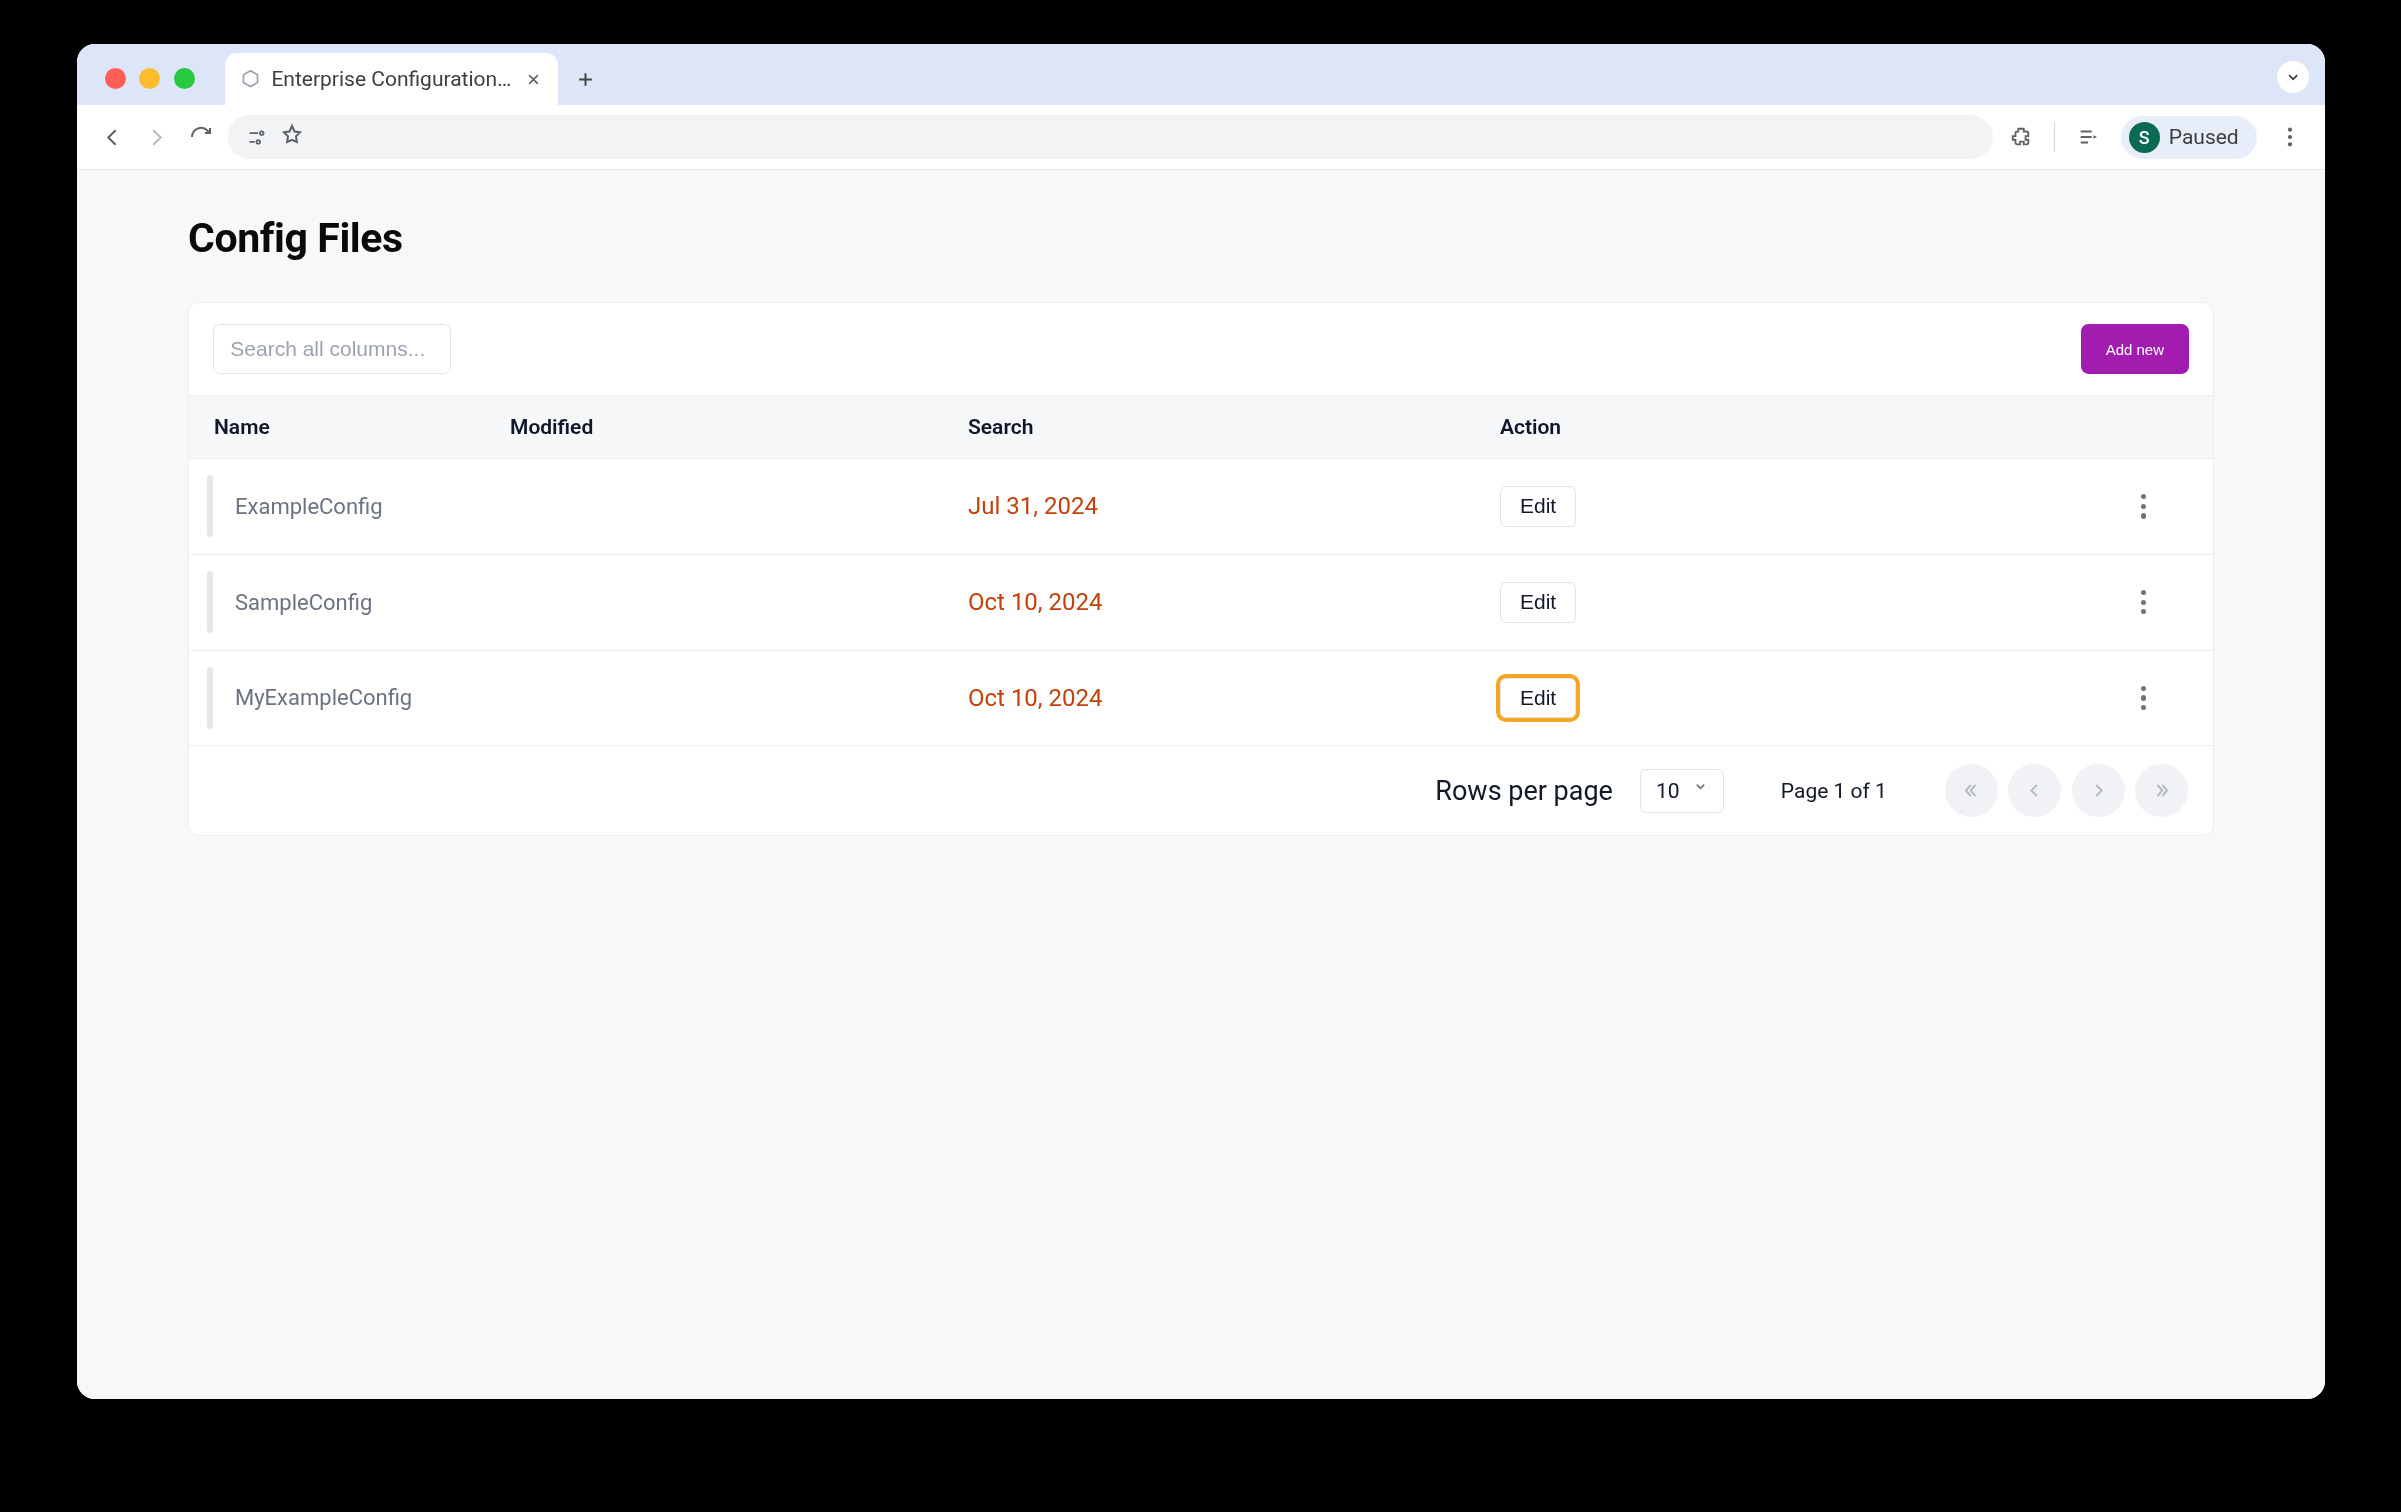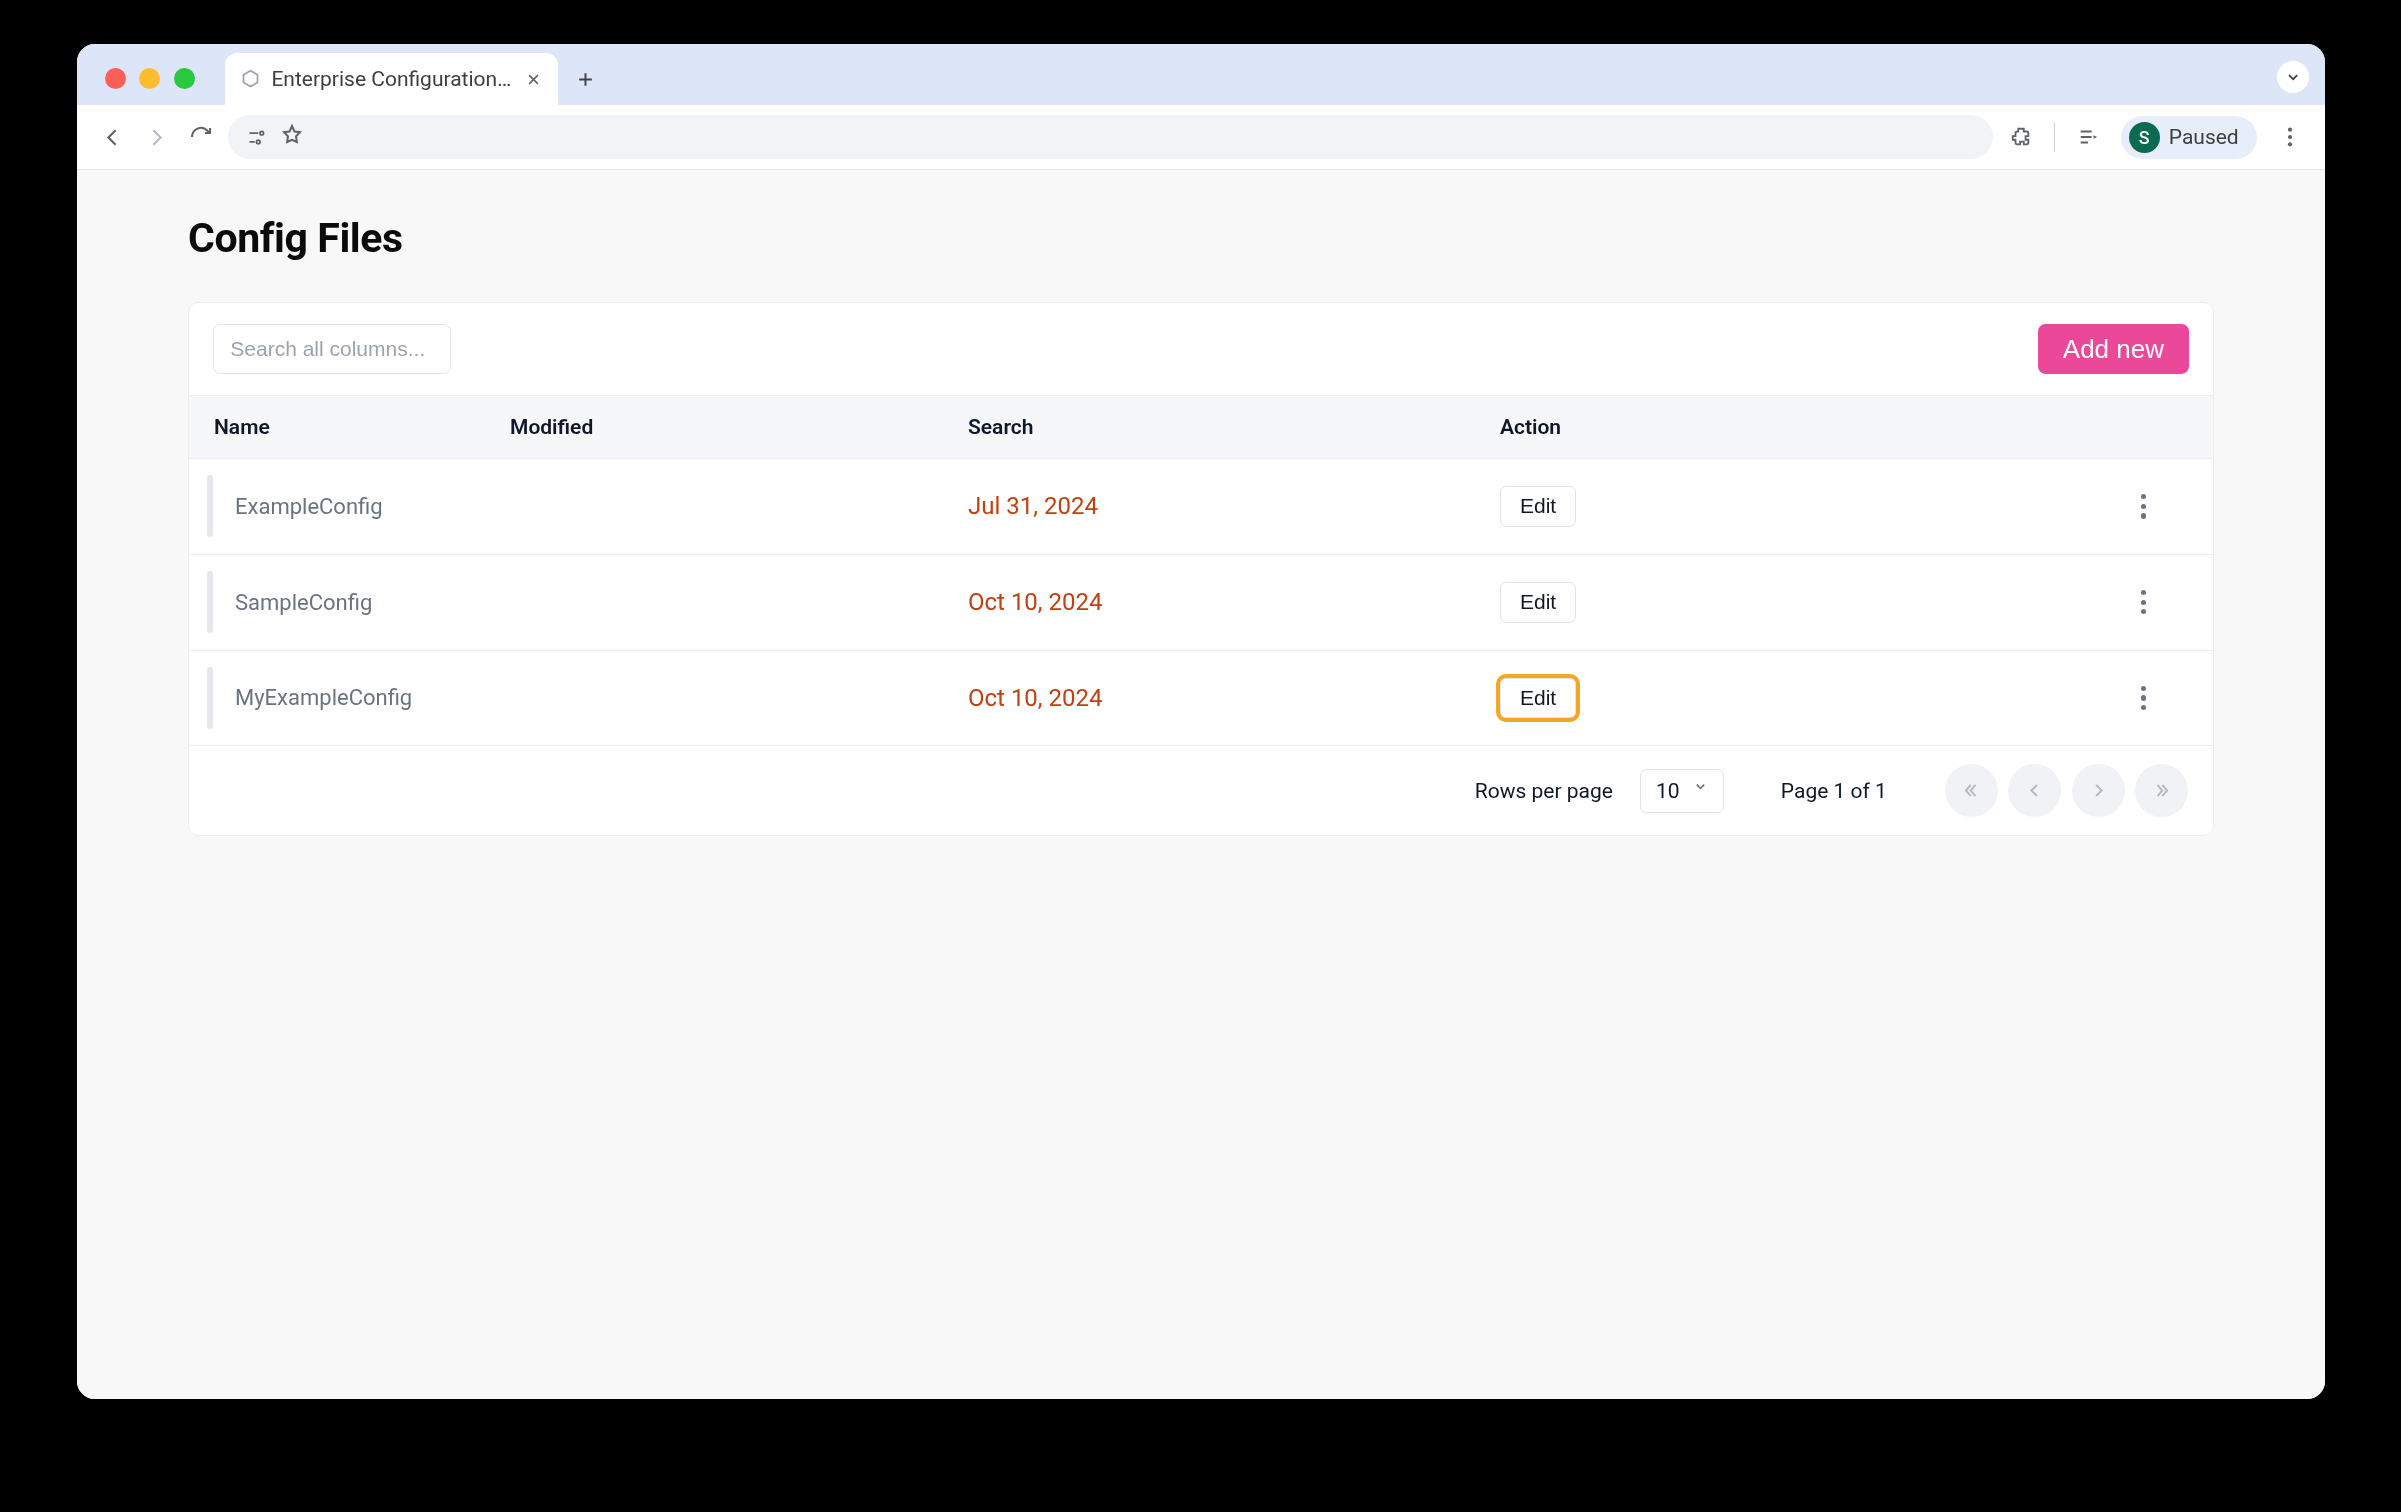--- a/index.html
+++ b/index.html
@@ -40,39 +40,39 @@
 .config-menu { display:flex; align-items:center; gap:10.4px; background:#f0f1f3; border-radius:7.4px; padding:10.4px 18px; font-size:22px; color:#111827; font-weight:500; }
 .app-header .spacer { flex:1; }
 .profile-icon { width:35px; height:35px; display:flex; align-items:center; justify-content:center; color:#111827; }
 
 .page { padding: 44px 111px; }
 .page-title { font-size:41px; font-weight:700; color:#0a0a0a; letter-spacing:-0.4px; }
 .card { margin-top:40px; background:#fff; border:0.7px solid #eceef1; border-radius:10.4px; overflow:hidden; }
 .card-top { display:flex; align-items:center; justify-content:space-between; padding:21px 24px; }
 .search-input { width:238px; height:50px; border:0.7px solid #e2e4e9; border-radius:7.4px; padding:0 16.3px; font-size:21px; color:#111827; background:#fff; }
 .search-input::placeholder { color:#9ca3af; }
-.add-btn { background:#ec4899; color:#fff; border:none; border-radius:7.4px; height:50px; padding:0 25px; font-size:26px; font-weight:500; }
+.add-btn { background:#a21caf; color:#fff; border:none; border-radius:7.4px; height:50px; padding:0 25px; font-size:15px; font-weight:500; }
 
 .thead { display:grid; grid-template-columns: 296px 458px 532px 1fr 89px; background:#f6f7f9; border-top:0.7px solid #eceef1; border-bottom:0.7px solid #eceef1; padding:19px 25px; }
 .th { font-size:21px; color:#0f172a; font-weight:600; }
 
 .trow { display:grid; grid-template-columns: 296px 458px 532px 1fr 89px; align-items:center; padding:27px 25px; border-bottom:0.7px solid #eceef1; position:relative; }
 .trow:last-of-type { border-bottom:none; }
 .row-mark { position:absolute; left:18px; top:16.3px; bottom:16.3px; width:6px; background:#e5e7eb; border-radius:3px; }
 .td-name { padding-left:21px; font-size:22px; color:#6b7280; }
 .td-created { font-size:24px; color:#c2410c; }
 .td-action { }
 .edit-btn { background:#fff; border:0.7px solid #e2e4e9; border-radius:6px; padding:7.4px 19px; font-size:21px; color:#111827; }
 .edit-btn.highlight { outline:4.4px solid #f5a623; outline-offset:0; border-radius:6px; }
 .td-more { display:flex; justify-content:center; color:#6b7280; }
 .dots-vert { display:flex; flex-direction:column; gap:4.4px; align-items:center; justify-content:center; width:22px; }
 .dots-vert span { width:5.2px; height:5.2px; background:#6b7280; border-radius:50%; }
 
 .card-footer { display:flex; align-items:center; justify-content:flex-end; gap:27px; padding:18px 25px; border-top:0.7px solid #eceef1; }
-.rows-label { font-size:21px; color:#111827; }
+.rows-label { font-size:27px; color:#111827; }
 .rows-select { display:flex; align-items:flex-start; gap:13.3px; border:0.7px solid #e2e4e9; border-radius:6px; padding:9px 15px; font-size:21px; color:#111827; }
 .page-info { font-size:21px; color:#111827; margin-left:30px; margin-right:31px; }
 .pager { display:flex; gap:10.4px; }
 .pager-btn { width:53px; height:53px; border-radius:50%; background:#f1f2f5; display:flex; align-items:center; justify-content:center; color:#b6bac2; }
 </style>
 </head>
 <body>
 
 <div class="frame-wrap">
 <div class="browser-window">

